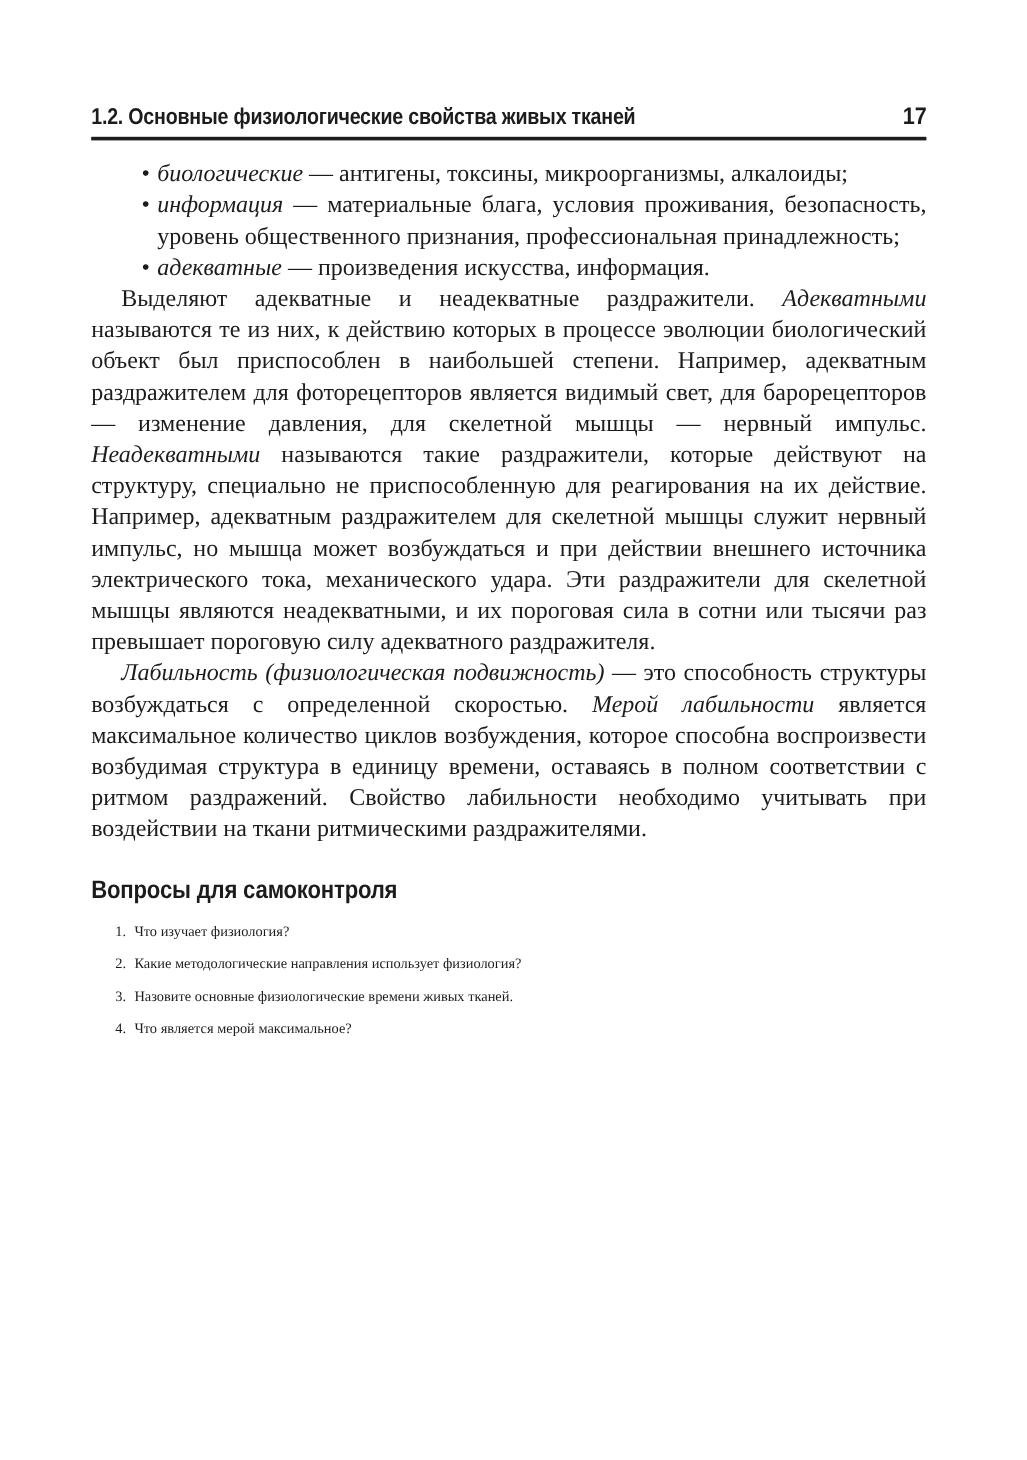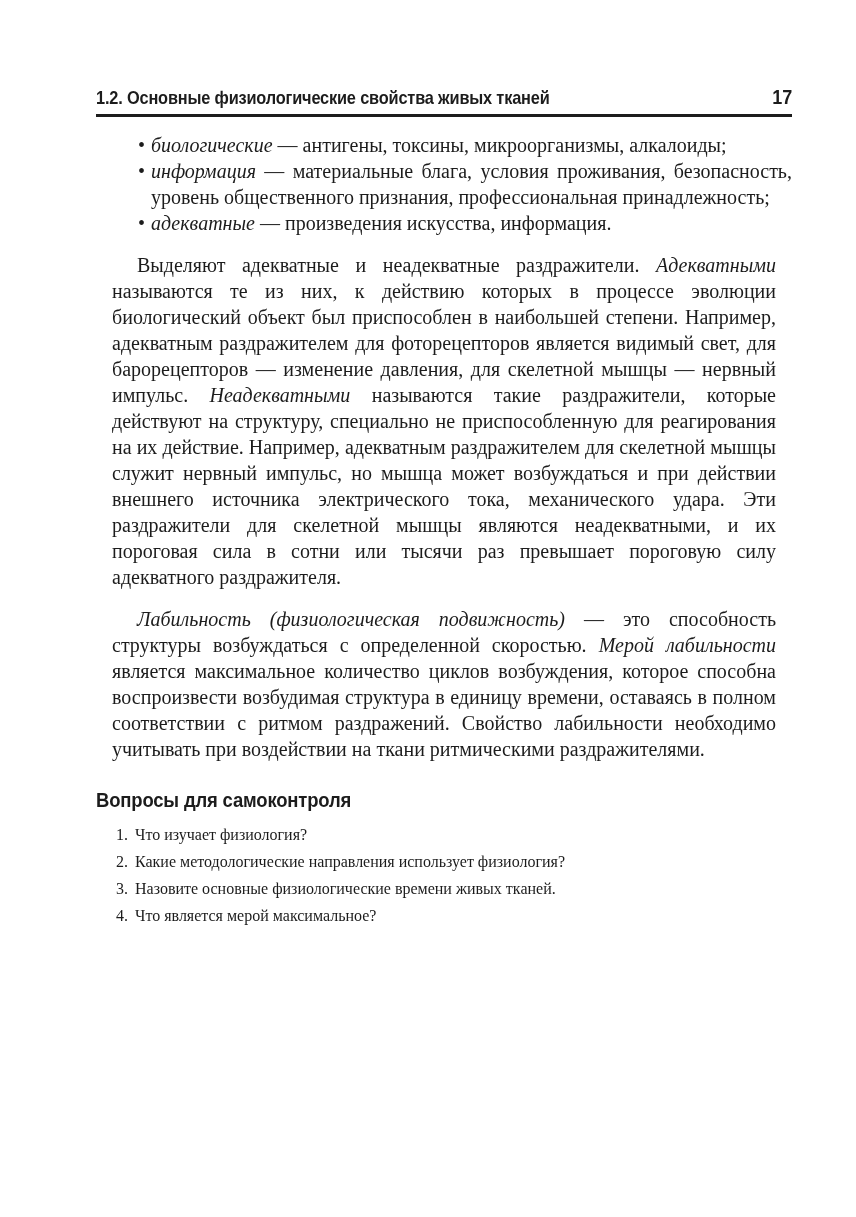--- a/index.html
+++ b/index.html
@@ -10,21 +10,21 @@
   .page {
     position: relative;
     width: 856px;
     height: 1217px;
     background: #ffffff;
     overflow: hidden;
     color: #1c1c1c;
   }
   .content {
     position: absolute;
-    left: 96px;
+    left: 76px;
     top: 86px;
     width: 696px;
   }
   
   .running-head {
     display: flex;
     justify-content: space-between;
     align-items: flex-end;
     border-bottom: 3px solid #1c1c1c;
     padding-bottom: 5px;
@@ -63,40 +63,40 @@
     position: relative;
     margin-left: 21px;
   }
   ul.stimuli-list li::before {
     content: "\2022";
     position: absolute;
     left: -13px;
     top: 0;
   }
   .body-text p {
-    margin: 16px;
+    margin: 0;
     text-indent: 25px;
   }
   
   h2.questions-heading {
     margin: 25px 0 8px 0;
     font-family: "Liberation Sans", sans-serif;
     font-size: 21px;
     font-weight: 700;
     letter-spacing: -0.2px;
     transform: scaleX(0.88);
     transform-origin: 0 50%;
     white-space: nowrap;
   }
   ol.questions-list {
     margin: 0;
     padding: 0 0 0 20px;
     list-style: none;
     font-family: "Liberation Serif", serif;
-    font-size: 16px;
+    font-size: 12px;
     line-height: 27px;
     text-align: left;
   }
   ol.questions-list .q-num {
     margin-right: 7px;
   }
 </style>
 </head>
 <body>
 

